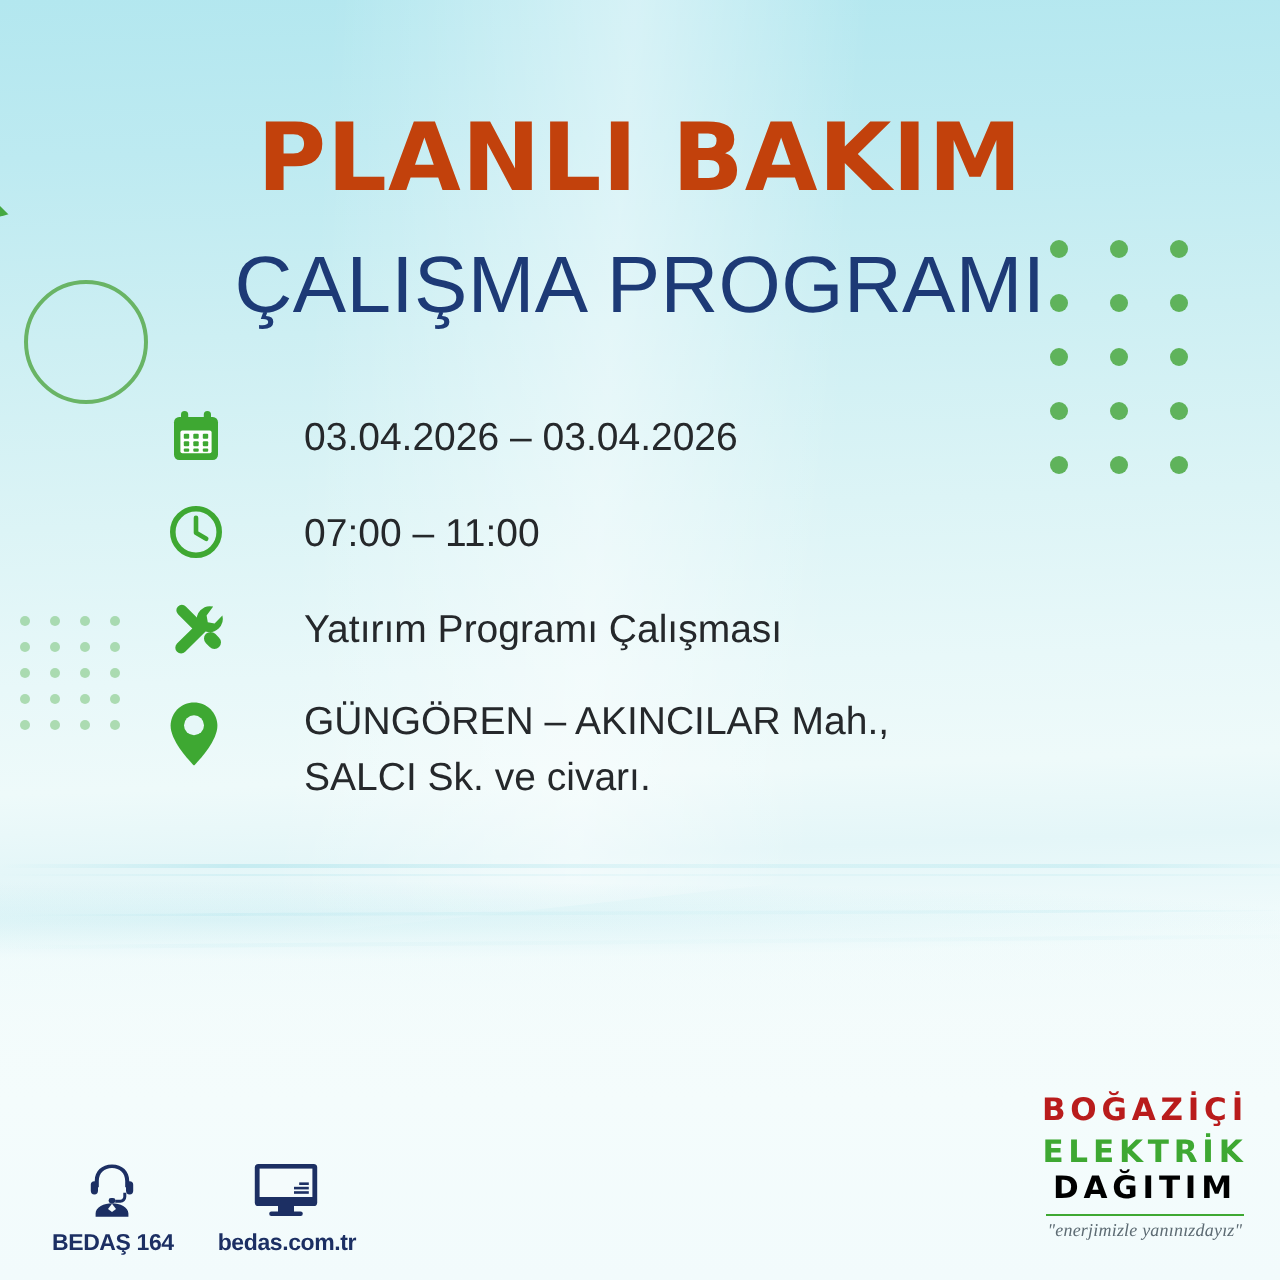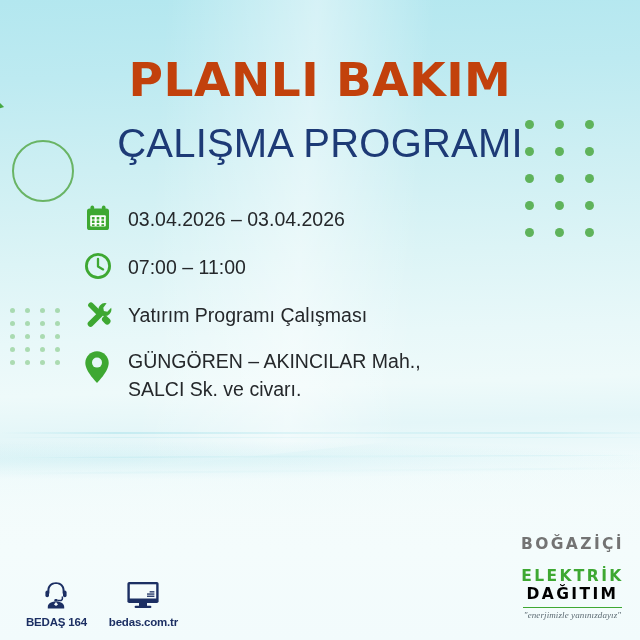--- a/index.html
+++ b/index.html
@@ -117,20 +117,21 @@
 
   
   .info {
     position:absolute; left:84px; top:202px; width:470px;
   }
   .row {
     display:flex;
     align-items:flex-start;
     min-height:48px;
     margin-bottom:0px;
+    gap:24px;
   }
   .row .ico {
     width:44px; min-width:44px;
     display:flex; align-items:center; justify-content:flex-start;
     padding-top:2px;
   }
   .row .txt {
     font-size:19.5px;
     color:#25282b;
     line-height:1.42;
@@ -169,22 +170,22 @@
     position:absolute; right:16px; bottom:20px;
     text-align:center;
     line-height:1;
   }
   .brand .b1, .brand .b2, .brand .b3 {
     font-family:"DejaVu Sans", sans-serif;
     font-weight:700;
     font-size:15.5px;
     letter-spacing:2.4px;
   }
-  .brand .b1 { color:#737373; }
-  .brand .b2 { color:#3ea832; margin-top:16px; }
+  .brand .b1 { color:#b91c1c; }
+  .brand .b2 { color:#3ea832; margin-top:5px; }
   .brand .b3 { color:#000000; margin-top:3px; }
   .brand .bline {
     height:1.5px; background:#3ea832; margin:4px 2px 3px 2px;
   }
   .brand .btag {
     font-family:"Liberation Serif", serif;
     font-style:italic;
     font-size:9px;
     color:#5d6b73;
     letter-spacing:0.1px;

